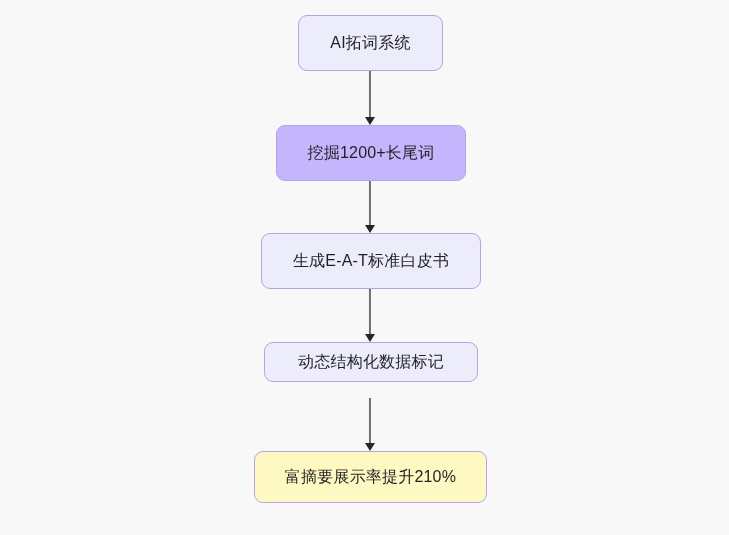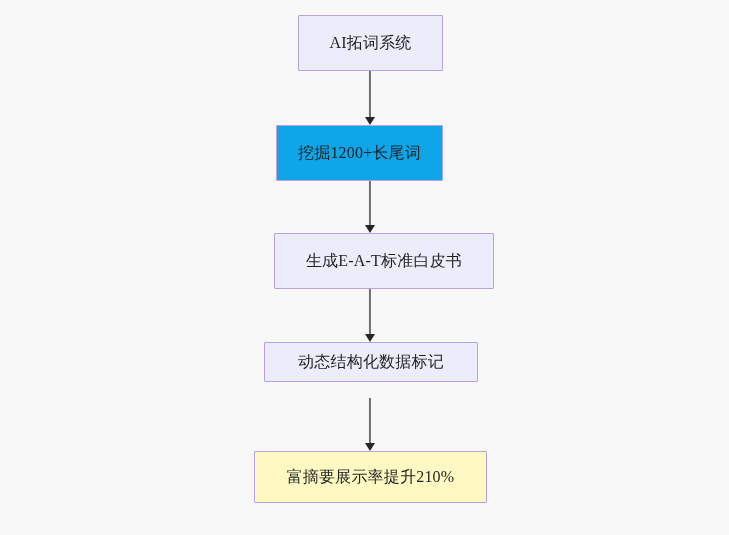--- a/index.html
+++ b/index.html
@@ -16,26 +16,25 @@
   #flowchart {
     position: relative;
     width: 729px;
     height: 535px;
   }
   .node {
     position: absolute;
     box-sizing: border-box;
     background: #ececfb;
     border: 1.6px solid #b9a2e3;
-    border-radius: 1px;
+    border-radius: 9px;
     display: flex;
     align-items: center;
     justify-content: center;
     text-align: center;
-    font-family: Liberation Serif, serif;
   }
   .node-label {
     font-size: 16px;
     line-height: 1.2;
     color: #1f2020;
     letter-spacing: 0.2px;
     white-space: nowrap;
   }
   .edge {
     position: absolute;
@@ -78,24 +77,24 @@
     <div class="edge-arrow" style="top: 44.5px; border-top-color: rgb(38, 38, 38);"></div>
   </div>
   <div class="edge" id="edge-3" style="left: 370px; top: 398px; height: 53px;">
     <div class="edge-line" style="height: 46px; background: rgb(111, 111, 111);"></div>
     <div class="edge-arrow" style="top: 44.5px; border-top-color: rgb(38, 38, 38);"></div>
   </div>
 
   <div class="node" id="node-0" style="left: 298px; top: 15px; width: 145px; height: 56px; background: rgb(236, 236, 251); border-color: rgb(185, 162, 227);">
     <span class="node-label">AI拓词系统</span>
   </div>
-  <div class="node" id="node-1" style="left: 276px; top: 125px; width: 167px; height: 56px; background: #0ea5e9; border-color: rgb(185, 162, 227);">
+  <div class="node" id="node-1" style="left: 276px; top: 125px; width: 190px; height: 56px; background: #c4b5fd; border-color: rgb(185, 162, 227);">
     <span class="node-label">挖掘1200+长尾词</span>
   </div>
-  <div class="node" id="node-2" style="left: 261px; top: 233px; width: 220px; height: 56px; background: rgb(236, 236, 251); border-color: rgb(185, 162, 227); margin-left: 13px;">
+  <div class="node" id="node-2" style="left: 261px; top: 233px; width: 220px; height: 56px; background: rgb(236, 236, 251); border-color: rgb(185, 162, 227);">
     <span class="node-label">生成E-A-T标准白皮书</span>
   </div>
   <div class="node" id="node-3" style="left: 264px; top: 342px; width: 214px; height: 40px; background: rgb(236, 236, 251); border-color: rgb(185, 162, 227);">
     <span class="node-label">动态结构化数据标记</span>
   </div>
   <div class="node" id="node-4" style="left: 254px; top: 451px; width: 233px; height: 52px; background: #fef9c3; border-color: rgb(185, 162, 227);">
     <span class="node-label">富摘要展示率提升210%</span>
   </div>
 
 </div>

